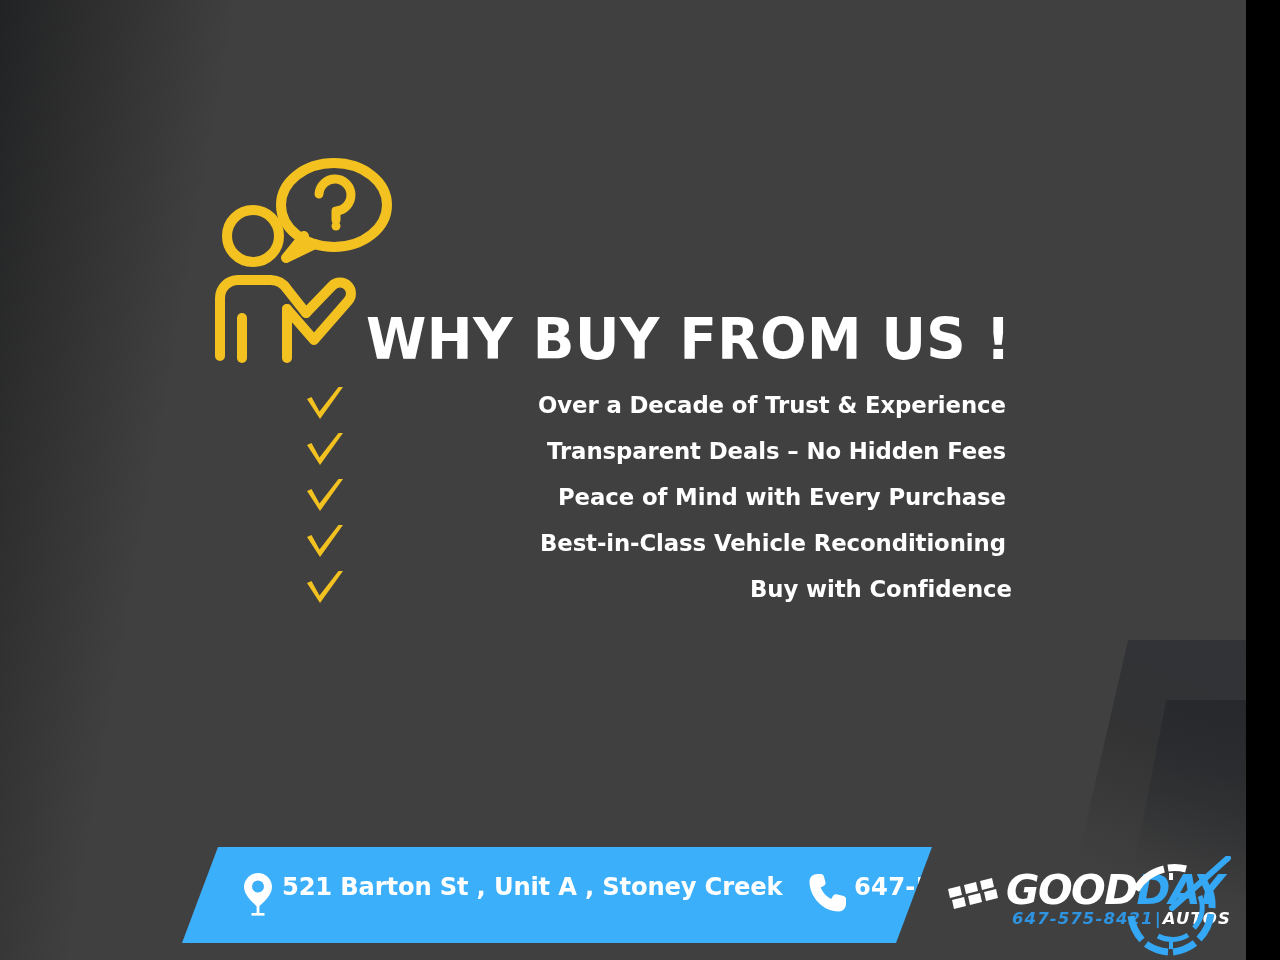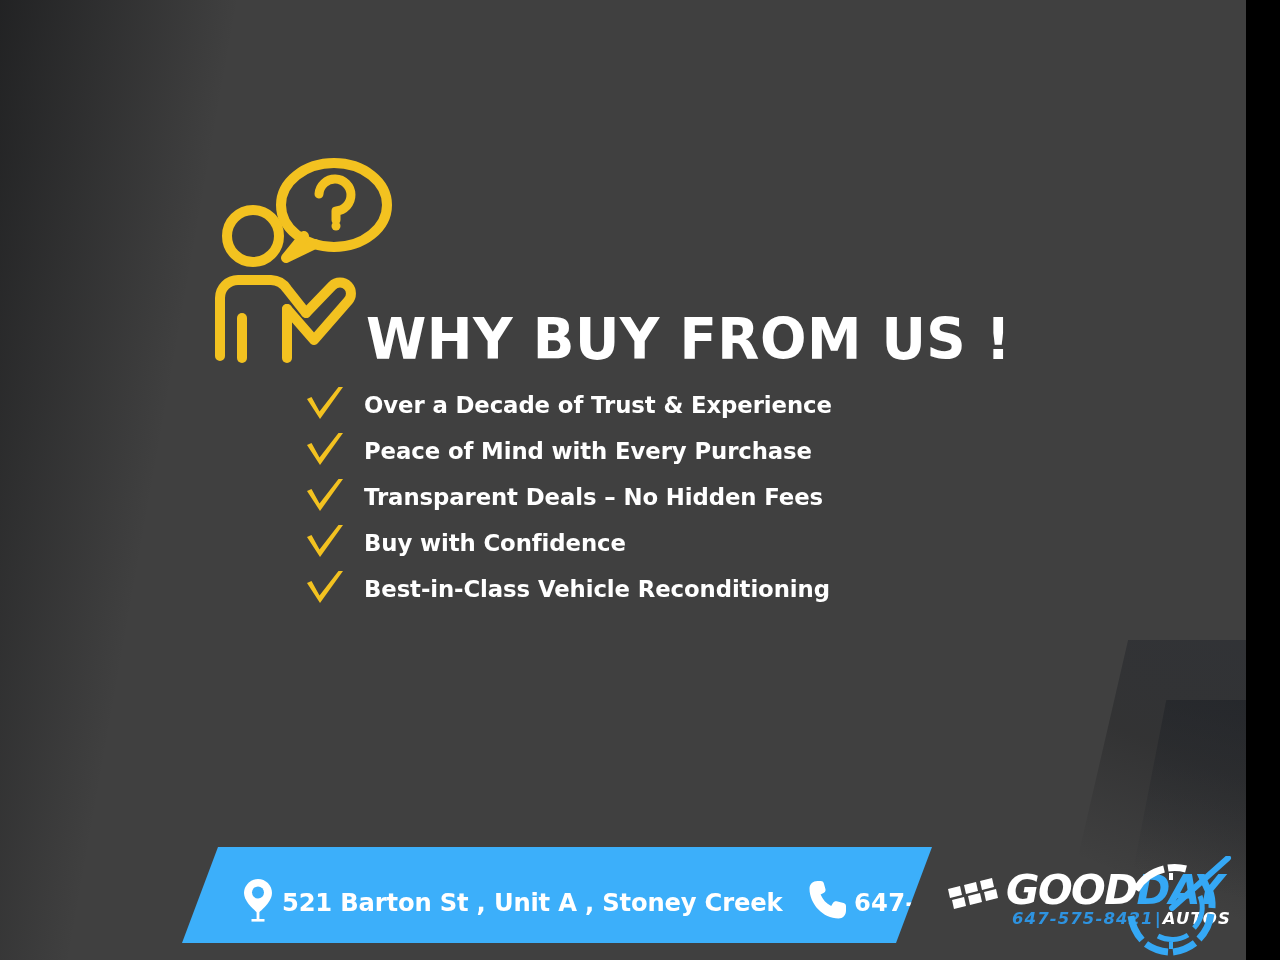--- a/index.html
+++ b/index.html
@@ -74,20 +74,21 @@
   .benefits {
     position: absolute;
     left: 300px;
     top: 382px;
     width: 720px;
   }
   .benefit-row {
     display: flex;
     align-items: center;
     height: 46px;
+    justify-content: space-between;
   }
   .check-wrap {
     width: 64px;
     flex: 0 0 64px;
     display: flex;
     align-items: center;
     justify-content: flex-start;
     padding-left: 4px;
     box-sizing: border-box;
   }
@@ -108,23 +109,23 @@
     left: 0;
     top: 845px;
     width: 1000px;
     height: 100px;
     background: #3CAFFA;
     clip-path: polygon(218px 2px, 932px 2px, 896px 98px, 182px 98px);
   }
   .contact-inner {
     position: absolute;
     left: 243px;
-    top: 34px;
+    top: 27px;
     display: flex;
-    align-items: center;
+    align-items: flex-start;
     height: 46px;
   }
   .pin-icon {
     flex: 0 0 auto;
     margin-right: 9px;
     display: block;
   }
   .address-text,
   .phone-text {
     font-family: "DejaVu Sans", sans-serif;
@@ -237,49 +238,49 @@
       <span class="benefit-text">Over a Decade of Trust &amp; Experience</span>
     </div>
 
 
     <div class="benefit-row">
       <span class="check-wrap">
         <svg width="42" height="38" viewBox="0 0 42 38" xmlns="http://www.w3.org/2000/svg">
           <path d="M3 13 L16 33 L39 1 L34.5 1 L15.5 25.5 L7.5 11 Z" fill="#F3C220"></path>
         </svg>
       </span>
+      <span class="benefit-text">Transparent Deals – No Hidden Fees</span>
+    </div>
+
+    <div class="benefit-row">
+      <span class="check-wrap">
+        <svg width="42" height="38" viewBox="0 0 42 38" xmlns="http://www.w3.org/2000/svg">
+          <path d="M3 13 L16 33 L39 1 L34.5 1 L15.5 25.5 L7.5 11 Z" fill="#F3C220"></path>
+        </svg>
+      </span>
       <span class="benefit-text">Peace of Mind with Every Purchase</span>
     </div>
 
-    <div class="benefit-row">
-      <span class="check-wrap">
-        <svg width="42" height="38" viewBox="0 0 42 38" xmlns="http://www.w3.org/2000/svg">
-          <path d="M3 13 L16 33 L39 1 L34.5 1 L15.5 25.5 L7.5 11 Z" fill="#F3C220"></path>
-        </svg>
-      </span>
-      <span class="benefit-text">Transparent Deals – No Hidden Fees</span>
-    </div>
-
+
+    <div class="benefit-row">
+      <span class="check-wrap">
+        <svg width="42" height="38" viewBox="0 0 42 38" xmlns="http://www.w3.org/2000/svg">
+          <path d="M3 13 L16 33 L39 1 L34.5 1 L15.5 25.5 L7.5 11 Z" fill="#F3C220"></path>
+        </svg>
+      </span>
+      <span class="benefit-text">Best-in-Class Vehicle Reconditioning</span>
+    </div>
 
     <div class="benefit-row">
       <span class="check-wrap">
         <svg width="42" height="38" viewBox="0 0 42 38" xmlns="http://www.w3.org/2000/svg">
           <path d="M3 13 L16 33 L39 1 L34.5 1 L15.5 25.5 L7.5 11 Z" fill="#F3C220"></path>
         </svg>
       </span>
       <span class="benefit-text">Buy with Confidence</span>
-    </div>
-
-    <div class="benefit-row">
-      <span class="check-wrap">
-        <svg width="42" height="38" viewBox="0 0 42 38" xmlns="http://www.w3.org/2000/svg">
-          <path d="M3 13 L16 33 L39 1 L34.5 1 L15.5 25.5 L7.5 11 Z" fill="#F3C220"></path>
-        </svg>
-      </span>
-      <span class="benefit-text">Best-in-Class Vehicle Reconditioning</span>
     </div>
 
   </div>
 
   <div class="contact-bar">
     <div class="contact-inner">
       <span class="pin-icon">
         <svg width="30" height="44" viewBox="0 0 30 44" xmlns="http://www.w3.org/2000/svg">
           <path d="M15 1 C7.3 1 1 7.3 1 15 C1 25 15 35 15 35 C15 35 29 25 29 15 C29 7.3 22.7 1 15 1 Z" fill="#ffffff"></path>
           <circle cx="15" cy="14.5" r="6" fill="#3CAFFA"></circle>

